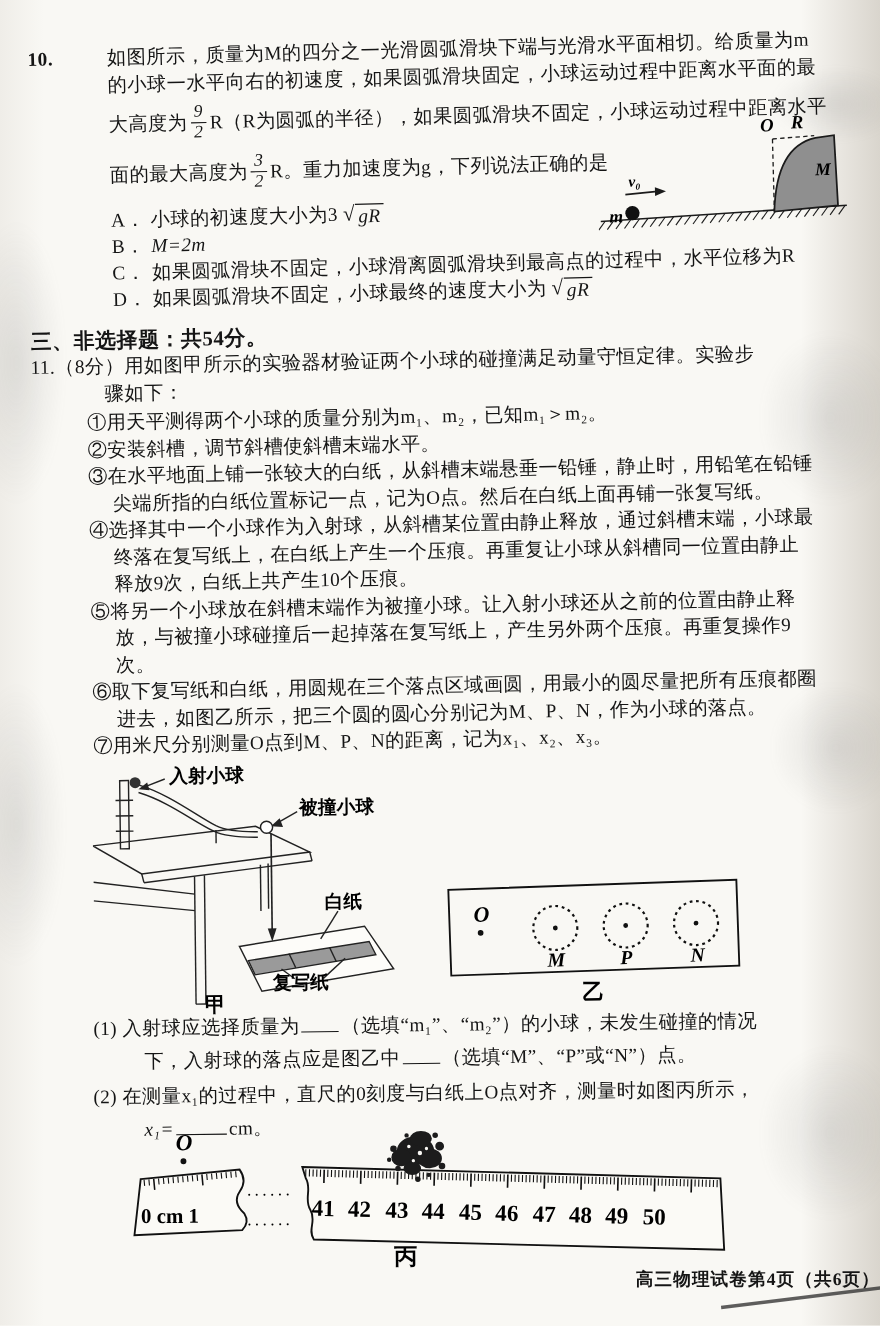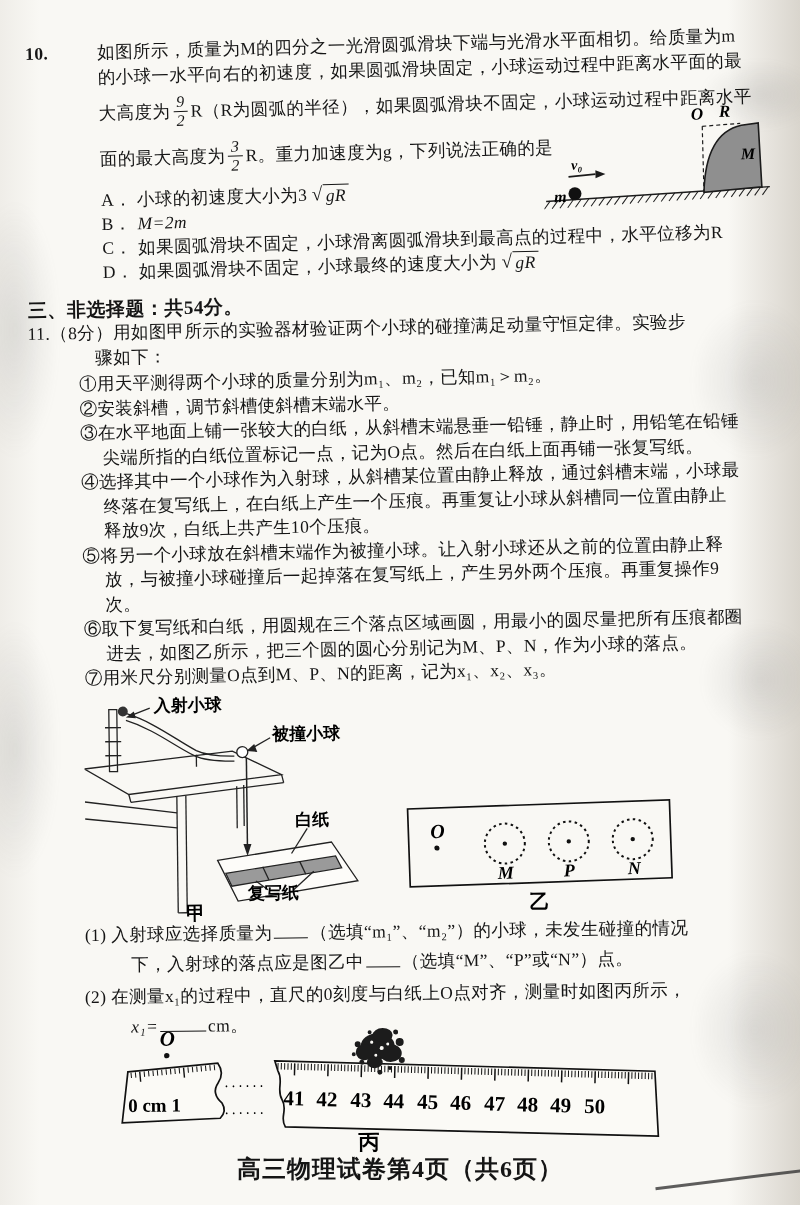--- a/index.html
+++ b/index.html
@@ -31,22 +31,22 @@
   .sqrt .rsign{font-style:normal;font-size:19px;line-height:1;}
   .sqrt .rad{border-top:1.6px solid #151515;padding:0 3px;line-height:1.15;}
   .heading{font-size:19px;font-weight:bold;letter-spacing:0.5px;}
   .step{font-size:17.5px;line-height:24.5px;letter-spacing:0.3px;
         padding-left:22px;text-indent:-22px;margin:0;}
   .blank{display:inline-block;width:34px;height:1em;border-bottom:1.6px solid #151515;
          vertical-align:baseline;margin:0 2px;}
   .blank.wide{width:46px;}
   .sub{font-size:17.5px;line-height:30px;letter-spacing:0.4px;white-space:nowrap;}
   .sub .hang{margin-left:46px;}
-  .footer{position:absolute;top:1153px;left:0;width:800px;text-align:center;
-          font-size:24px;font-weight:bold;letter-spacing:1px;}
+  .footer{position:absolute;top:1153px;left:0;width:800px;text-align:right;
+          font-size:16px;font-weight:bold;letter-spacing:1px;}
   svg text{font-family:"Liberation Serif","DejaVu Serif",serif;}
   .smudge{position:absolute;border-radius:50%;filter:blur(3px);pointer-events:none;
           background:radial-gradient(ellipse,rgba(110,110,110,.16),rgba(110,110,110,0) 70%);}
   .edge-line{position:absolute;background:#2a2a2a;}
 </style>
 </head>
 <body>
 
 <div class="smudge" style="left:700px;top:60px;width:120px;height:70px;"></div>
 <div class="smudge" style="left:690px;top:300px;width:130px;height:160px;"></div>

